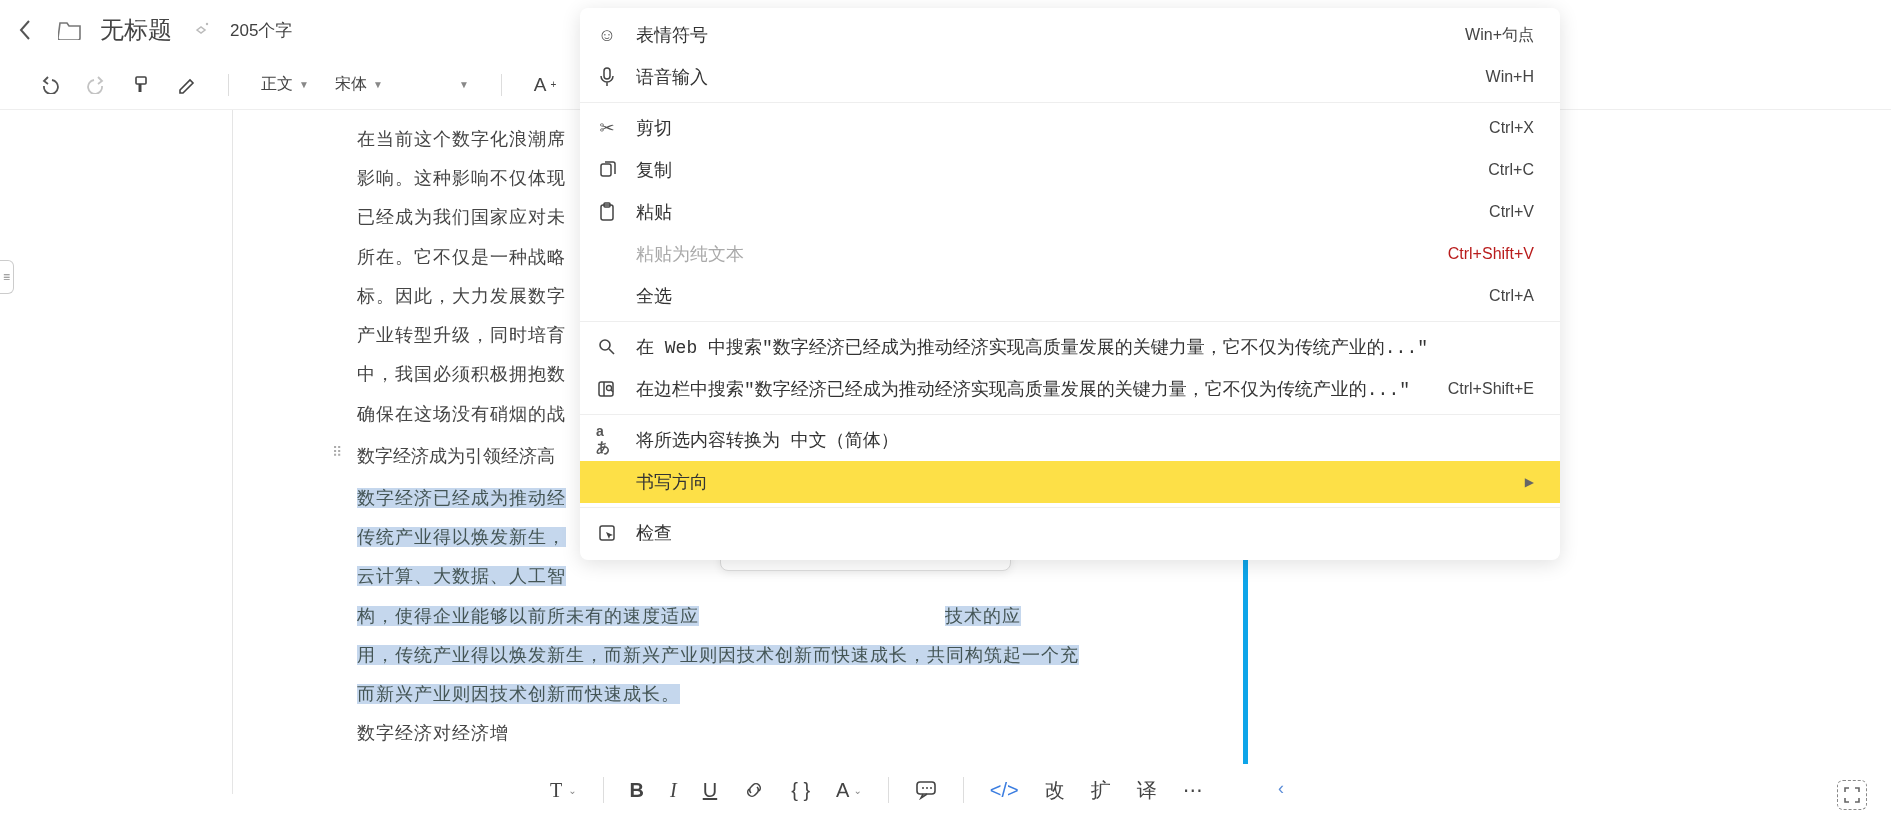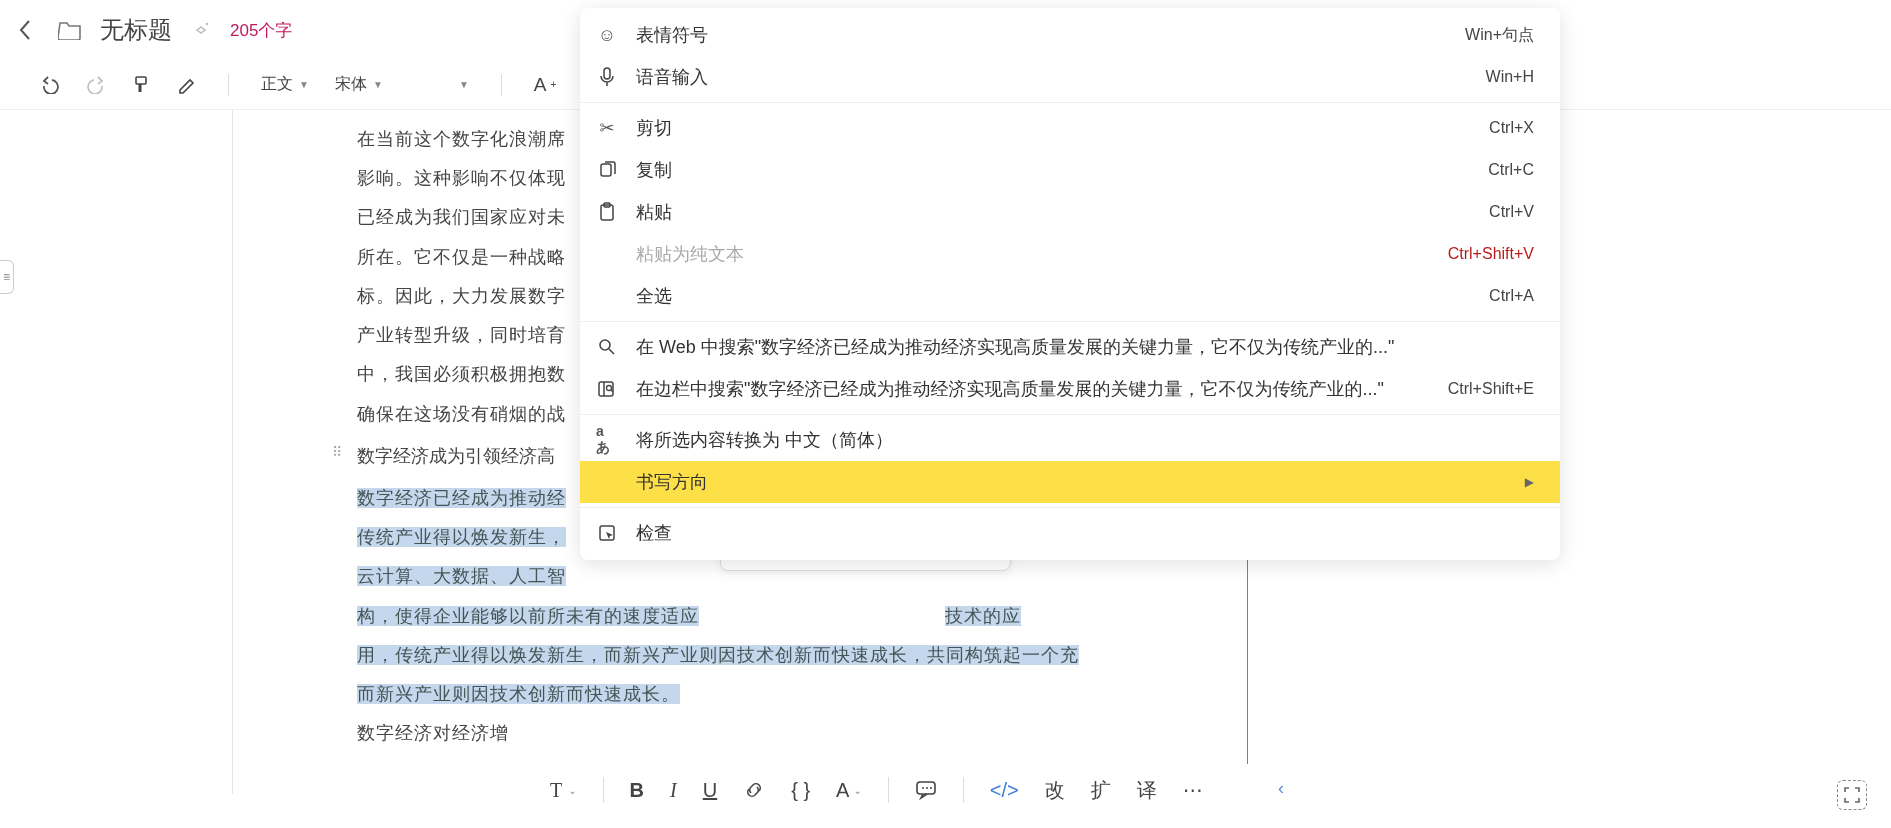--- a/index.html
+++ b/index.html
@@ -2,45 +2,45 @@
 <html><head>
 <meta charset="utf-8">
 <style>
 * { margin: 0; padding: 0; box-sizing: border-box; }
 body { font-family: "Microsoft YaHei", sans-serif; font-size: 16px; color: #333; background: #fff; overflow: hidden; width: 1891px; height: 828px; position: relative; }
 
 .top-header { display: flex; align-items: center; height: 60px; padding: 0 10px; gap: 18px; }
 .back-chevron { font-size: 22px; color: #555; cursor: pointer; padding: 4px 8px; }
 .doc-title { font-size: 24px; color: #444; }
 .sparkle-icon { font-size: 20px; color: #aaa; }
-.word-count { font-size: 17px; color: #be185d; }
+.word-count { font-size: 17px; color: #404040; }
 
 .toolbar { display: flex; align-items: center; height: 50px; padding: 0 30px 0 40px; gap: 26px; border-bottom: 1px solid #eee; font-size: 16px; color: #444; }
 .tb-btn { cursor: pointer; display: flex; align-items: center; gap: 4px; }
 .tb-divider { width: 1px; height: 22px; background: #ddd; margin: 0 6px; }
 .tb-select { display: flex; align-items: center; gap: 6px; }
 .caret { font-size: 10px; color: #888; }
 
 .left-handle { position: absolute; left: 0; top: 260px; width: 14px; height: 34px; border: 1px solid #ccc; border-left: none; border-radius: 0 6px 6px 0; display: flex; align-items: center; justify-content: center; color: #888; font-size: 12px; }
 
-.doc-area { position: absolute; left: 232px; top: 110px; width: 1016px; background: #fff; border-left: 1px solid #e5e5e5; border-right: 1px solid #0ea5e9; padding: 10px 124px 40px 124px; }
+.doc-area { position: absolute; left: 232px; top: 110px; width: 1016px; background: #fff; border-left: 1px solid #e5e5e5; border-right: 5px solid #0ea5e9; padding: 10px 124px 40px 124px; }
 .para { font-size: 18px; line-height: 2.18; color: #444; letter-spacing: 1px; }
 .subtitle { font-size: 18px; line-height: 2.5; color: #444; }
 .selected { background: #c5d7ed; color: #455; }
 .drag-handle { position: absolute; left: 332px; top: 444px; color: #aaa; font-size: 14px; letter-spacing: -3px; }
 
 .ai-popup { position: absolute; left: 720px; top: 527px; height: 44px; background: #fff; border: 1px solid #ddd; border-radius: 8px; display: flex; align-items: center; padding: 0 16px; gap: 14px; font-size: 19px; color: #444; box-shadow: 0 2px 8px rgba(0,0,0,.08); }
 .ai-popup .close-badge { position: absolute; right: -8px; top: -8px; width: 18px; height: 18px; border-radius: 50%; background: #eee; font-size: 11px; display: flex; align-items: center; justify-content: center; color: #888; }
 
 .context-menu { position: absolute; left: 580px; top: 8px; width: 980px; background: #fff; border-radius: 8px; box-shadow: 0 4px 20px rgba(0,0,0,.12); padding: 6px 0; }
 .menu-item { display: flex; align-items: center; height: 42px; padding: 0 26px 0 16px; gap: 18px; font-size: 18px; color: #333; cursor: pointer; }
 .menu-item.hovered { background: #fde047; }
 .menu-item.disabled { color: #aaa; }
 .menu-icon { width: 22px; display: flex; align-items: center; justify-content: center; font-size: 18px; color: #555; }
-.menu-label { flex: 1; white-space: nowrap; overflow: hidden; text-overflow: ellipsis; }
+.menu-label { flex: 1; white-space: nowrap; overflow: hidden; text-overflow: ellipsis; font-family: Liberation Mono, monospace; }
 .menu-shortcut { font-size: 16px; color: #444; }
 .menu-sep { height: 1px; background: #eee; margin: 4px 0; }
 .submenu-arrow { color: #666; font-size: 12px; }
 
 .bottom-bar { position: absolute; left: 530px; bottom: 12px; width: 720px; height: 52px; background: #fff; display: flex; align-items: center; gap: 26px; padding: 0 20px; }
 .bb-btn { font-size: 20px; color: #444; cursor: pointer; display: flex; align-items: center; }
 .bb-divider { width: 1px; height: 26px; background: #ddd; }
 .bb-word { font-size: 20px; color: #444; }
 .collapse-chevron { position: absolute; right: -34px; top: 14px; color: #5b8dd8; font-size: 18px; }
 

